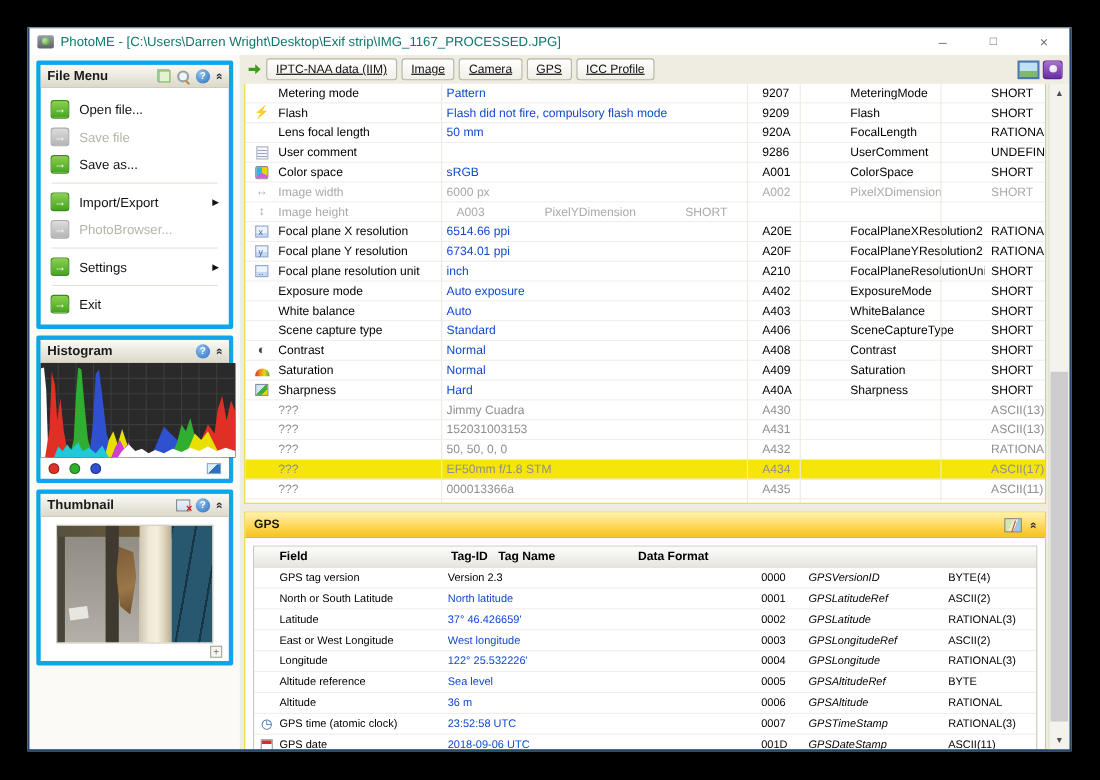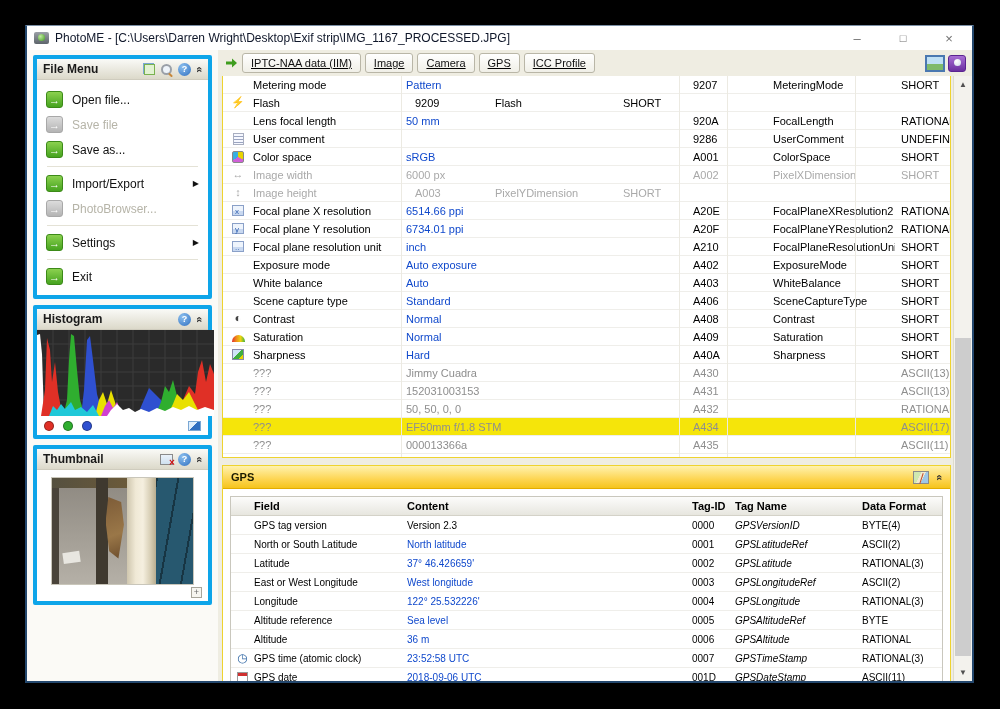--- a/index.html
+++ b/index.html
@@ -6,21 +6,21 @@
   html,body { width:1000px; height:709px; background:#000; font-family:"Liberation Sans",sans-serif; overflow:hidden; }
 
   .window { position:absolute; left:25px; top:25px; width:949px; height:658px; background:#fff;
             border:2px solid #24486e; border-top:1px solid #7b8fa5; }
 
   
   .titlebar { height:24px; display:flex; align-items:center; padding-left:7px; background:#fff; }
   .app-icon { width:15px; height:12px; background:linear-gradient(#9aa0a6,#5d646b); border-radius:2px; position:relative; margin-right:6px; }
   .app-icon::after { content:""; position:absolute; left:4px; top:2px; width:7px; height:7px; border-radius:50%;
                      background:radial-gradient(circle at 35% 35%, #bfe8a0, #3f9d1e); }
-  .title-text { font-size:12px; color:#0f172a; white-space:nowrap; }
+  .title-text { font-size:12px; color:#0f766e; white-space:nowrap; }
   .win-controls { margin-left:auto; display:flex; height:100%; }
   .wc-btn { width:46px; display:flex; align-items:center; justify-content:center; color:#707070; font-size:13px; }
   .wc-max { font-size:11px; }
 
   .win-body { position:absolute; top:24px; left:0; right:0; bottom:0; display:flex; }
 
   
   .sidebar { width:191px; background:#fbfaf6; padding:5px 6px; flex:none; }
   .panel { border:4px solid #0ea5e9; background:#fff; margin-bottom:6px; border-radius:2px; }
   .panel-header { height:21px; background:linear-gradient(#fafaf7,#dcd9ca); border-bottom:1px solid #cfccbe;
@@ -337,20 +337,21 @@
                   <span class="c-content">Pattern</span>
                   <span class="c-tag">9207</span>
                   <span class="c-name">MeteringMode</span>
                   <span class="c-fmt">SHORT</span>
                 </div>
                 <div class="trow ">
                   <span class="c-icon">
                     <span class="ic ic-flash"></span>
                   </span>
                   <span class="c-field">Flash</span>
+                  <span class="c-content">Flash did not fire, compulsory flash mode</span>
                   <span class="c-tag">9209</span>
                   <span class="c-name">Flash</span>
                   <span class="c-fmt">SHORT</span>
                 </div>
                 <div class="trow ">
                   <span class="c-icon">
                     <span class="ic"></span>
                   </span>
                   <span class="c-field">Lens focal length</span>
                   <span class="c-content">50 mm</span>
@@ -549,21 +550,20 @@
               <span class="gps-title">GPS</span>
               <span class="gps-h-icons">
                 <span class="map-ic"></span>
                 <span class="chev-ic">«</span>
               </span>
             </div>
             <div class="gps-body">
               <div class="gps-table">
                 <div class="gps-head">
                   <span class="gh-field">Field</span>
-                  <span class="gh-content">Content</span>
                   <span class="gh-tag">Tag-ID</span>
                   <span class="gh-name">Tag Name</span>
                   <span class="gh-fmt">Data Format</span>
                 </div>
                 <div id="gps-rows">
                     <div class="grow">
                       <span class="g-icon">
                         <span class="ic"></span>
                       </span>
                       <span class="g-field">GPS tag version</span>

